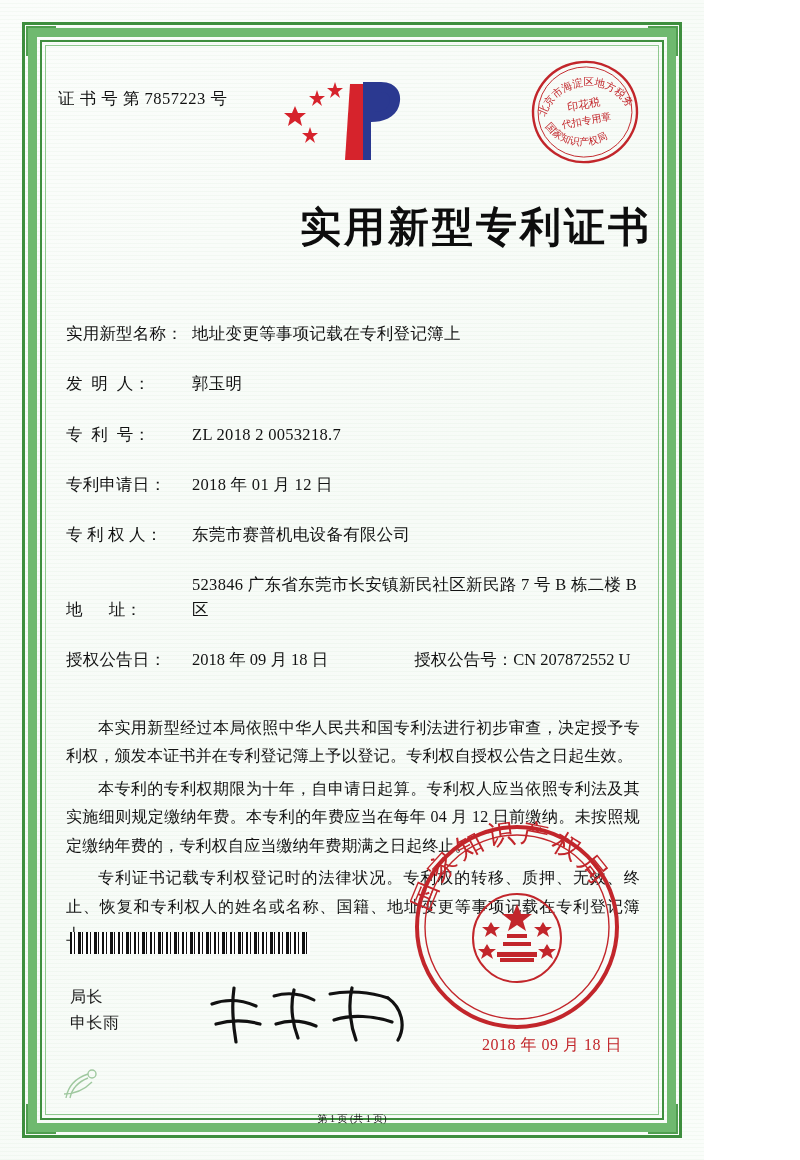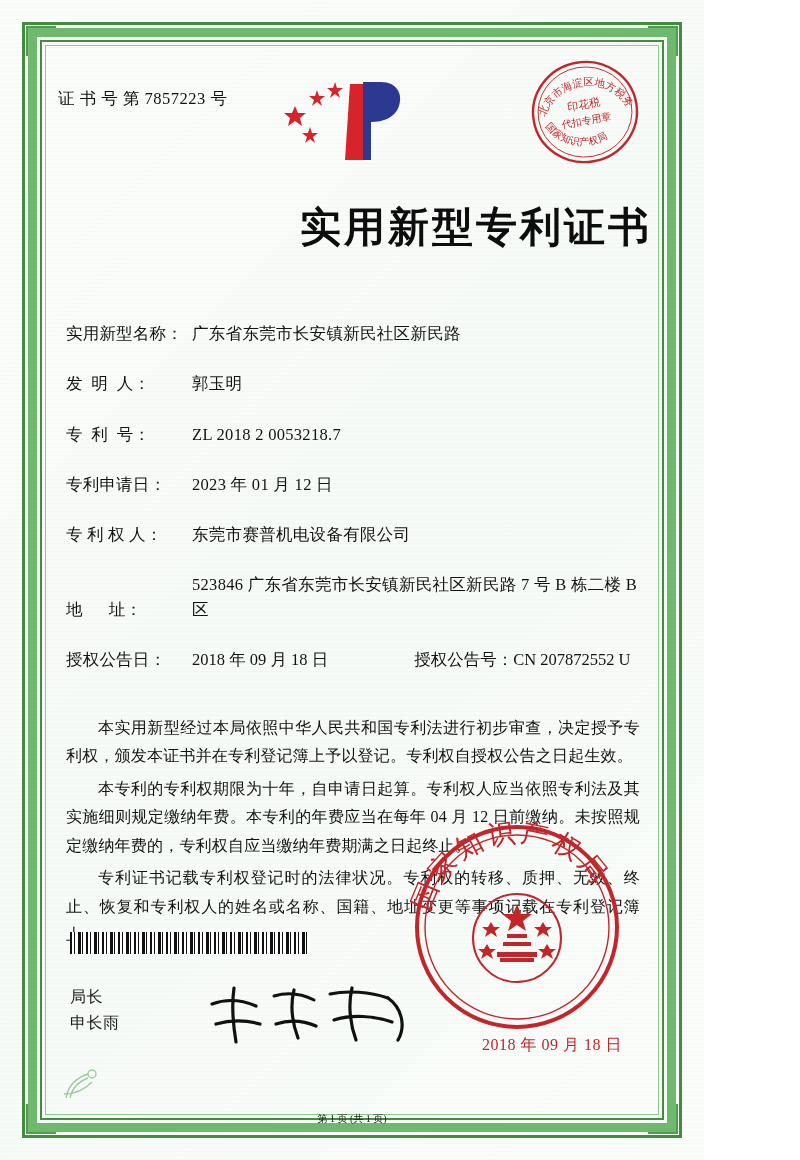--- a/index.html
+++ b/index.html
@@ -231,33 +231,33 @@
           <text class="seal-text" x="61" y="70" text-anchor="middle" font-size="10" fill="#c2262b">代扣专用章</text>
         </g>
       </svg>
     </div>
 
     <div class="title">实用新型专利证书</div>
 
     <div class="fields">
       <div class="field">
         <span class="f-label">实用新型名称：</span>
-        <span class="f-value">广东省东莞市长安镇新民社区新民路</span>
+        <span class="f-value">地址变更等事项记载在专利登记簿上</span>
       </div>
       <div class="field">
         <span class="f-label">发  明  人：</span>
         <span class="f-value">郭玉明</span>
       </div>
       <div class="field">
         <span class="f-label">专  利  号：</span>
         <span class="f-value">ZL 2018 2 0053218.7</span>
       </div>
       <div class="field">
         <span class="f-label">专利申请日：</span>
-        <span class="f-value">2023 年 01 月 12 日</span>
+        <span class="f-value">2018 年 01 月 12 日</span>
       </div>
       <div class="field">
         <span class="f-label">专 利 权 人：</span>
         <span class="f-value">东莞市赛普机电设备有限公司</span>
       </div>
       <div class="field">
         <span class="f-label">地      址：</span>
         <span class="f-value">523846 广东省东莞市长安镇新民社区新民路 7 号 B 栋二楼 B 区</span>
       </div>
       <div class="field two-col">

